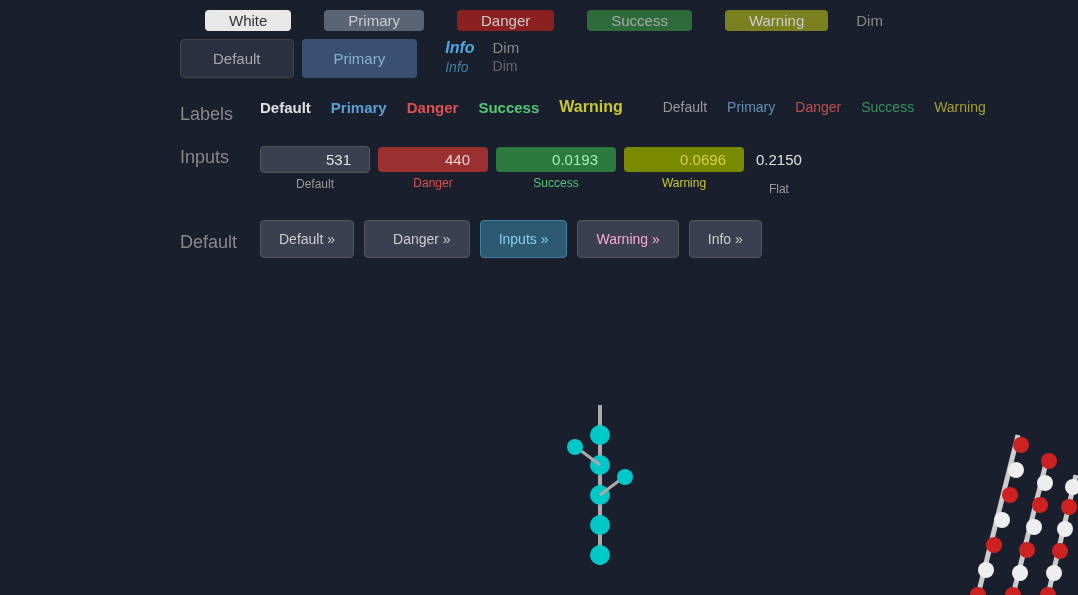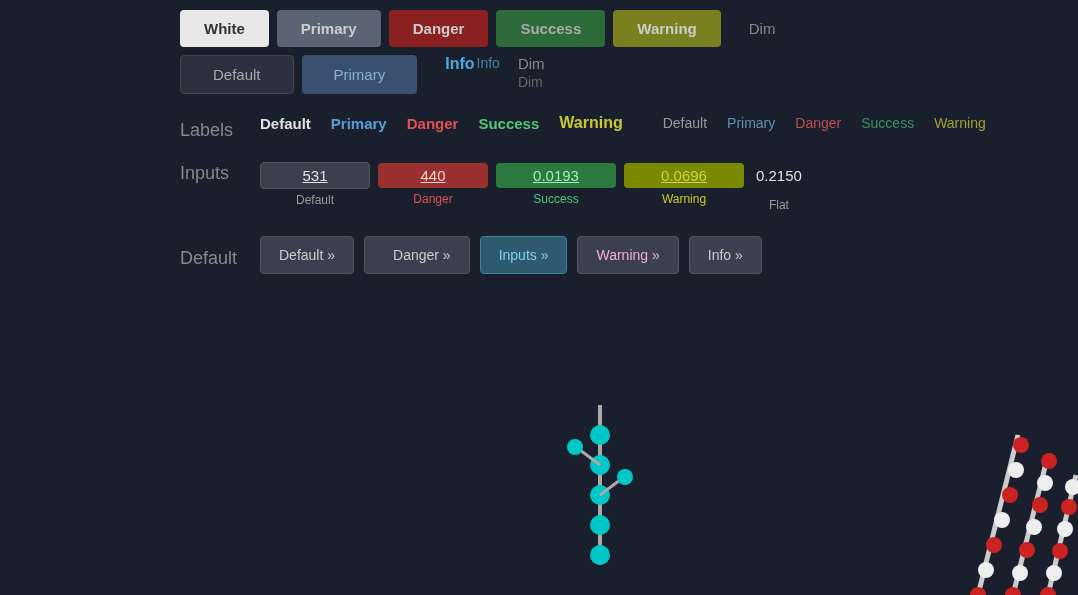--- a/index.html
+++ b/index.html
@@ -22,26 +22,27 @@
 
     
     .top-buttons {
       display: flex;
       gap: 8px;
       padding: 10px 0 8px 0;
       align-items: center;
     }
 
     .btn {
-      padding: 10px 24px;
+      padding: 2px 24px;
       border: none;
       border-radius: 4px;
       cursor: pointer;
       font-size: 15px;
-      font-weight: bold;
+      font-weight: normal;
+      margin-left: 25px;
     }
 
     .btn-white {
       background: #e8e8e8;
       color: #333;
     }
     .btn-gray {
       background: #5a6475;
       color: #ccc;
     }
@@ -133,22 +134,21 @@
       align-items: center;
       max-width: 680px;
     }
 
     .input-box {
       border-radius: 4px;
       padding: 4px 18px;
       font-size: 15px;
       border: none;
       width: 110px;
-      text-align: center;
-      text-decoration: underline;
+      text-align: right;
     }
     .input-default {
       background: #3a4050;
       color: #e0e0e0;
       border: 1px solid #555;
     }
     .input-danger-inp {
       background: #9b3030;
       color: #f0d0d0;
     }
@@ -268,21 +268,21 @@
     <button class="btn btn-success-top">Success</button>
     <button class="btn btn-warning-top">Warning</button>
     <div class="dim-col">
       <span class="label-dim">Dim</span>
     </div>
   </div>
 
   <div class="second-buttons">
     <button class="btn-default-outline">Default</button>
     <button class="btn-primary-outline">Primary</button>
-    <div style="display:flex; flex-direction:row; gap:2px; margin-left: 20px;">
+    <div style="display:flex; flex-direction:column; gap:2px; margin-left: 20px; font-style: italic;">
       <span class="label-info-bold">Info</span>
       <span class="label-info-dim">Info</span>
     </div>
     <div style="display:flex; flex-direction:column; gap:2px; margin-left: 10px;">
       <span class="label-dim">Dim</span>
       <span class="label-dim2">Dim</span>
     </div>
   </div>
 
   <div class="labels-section">

